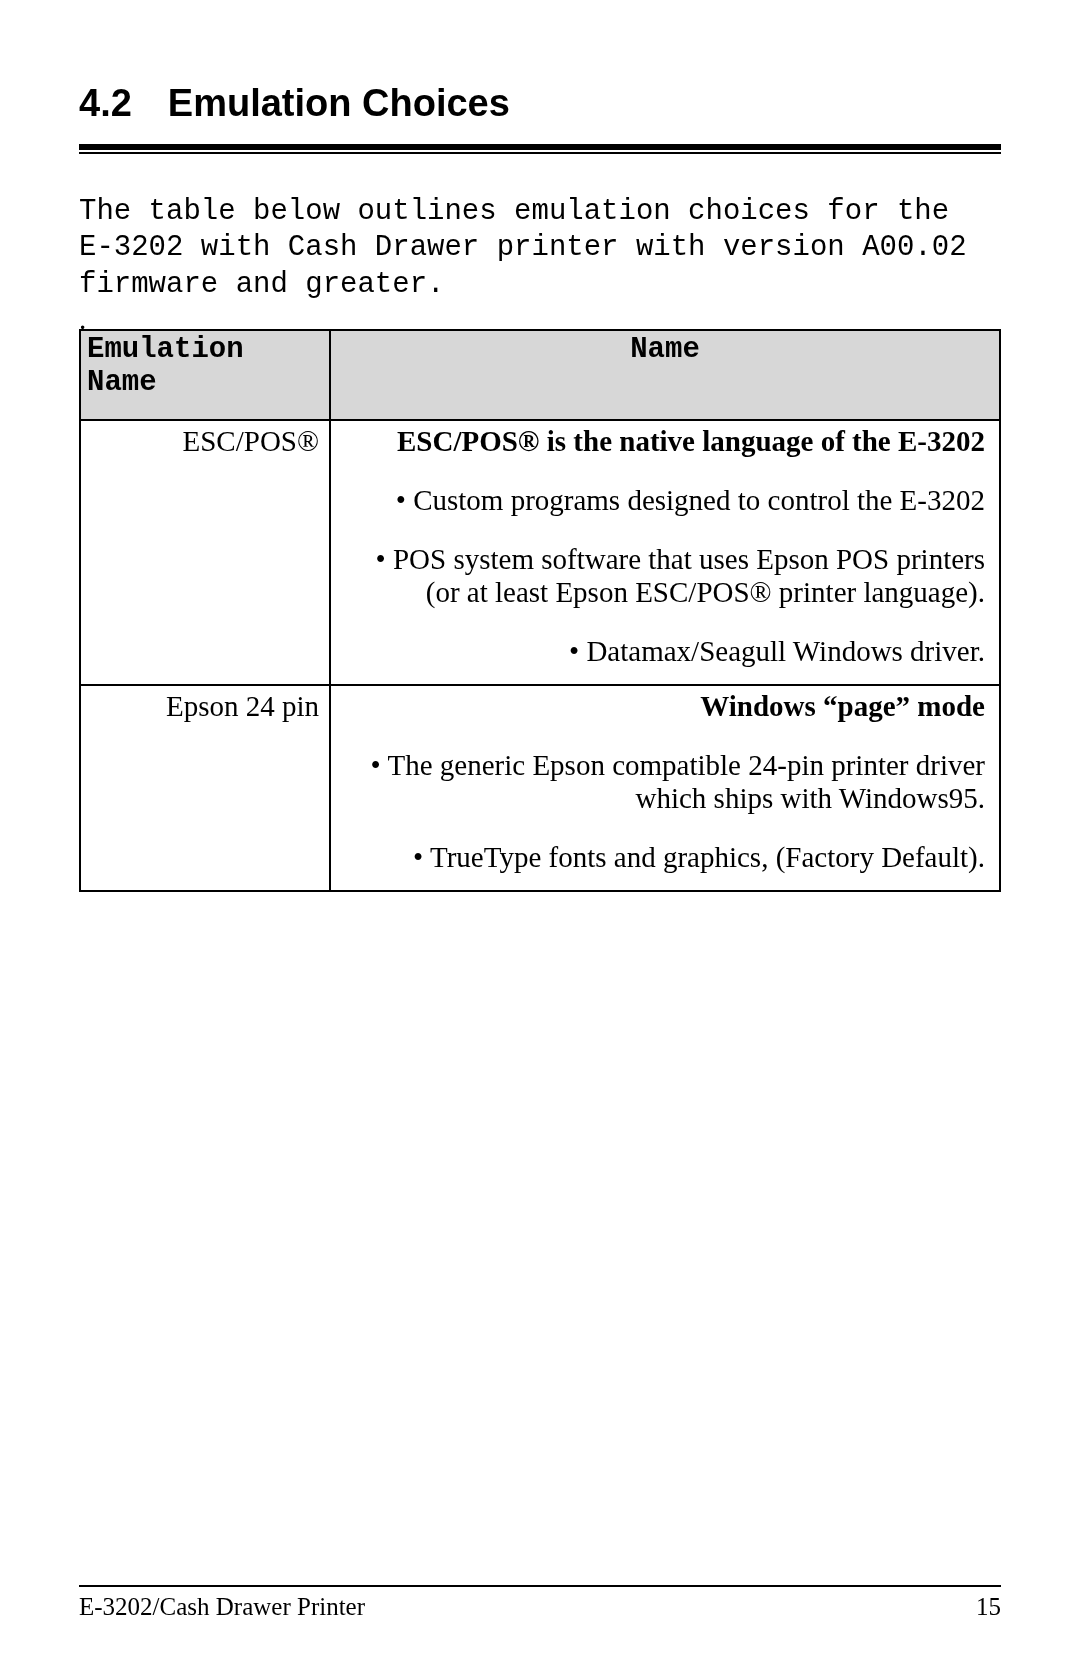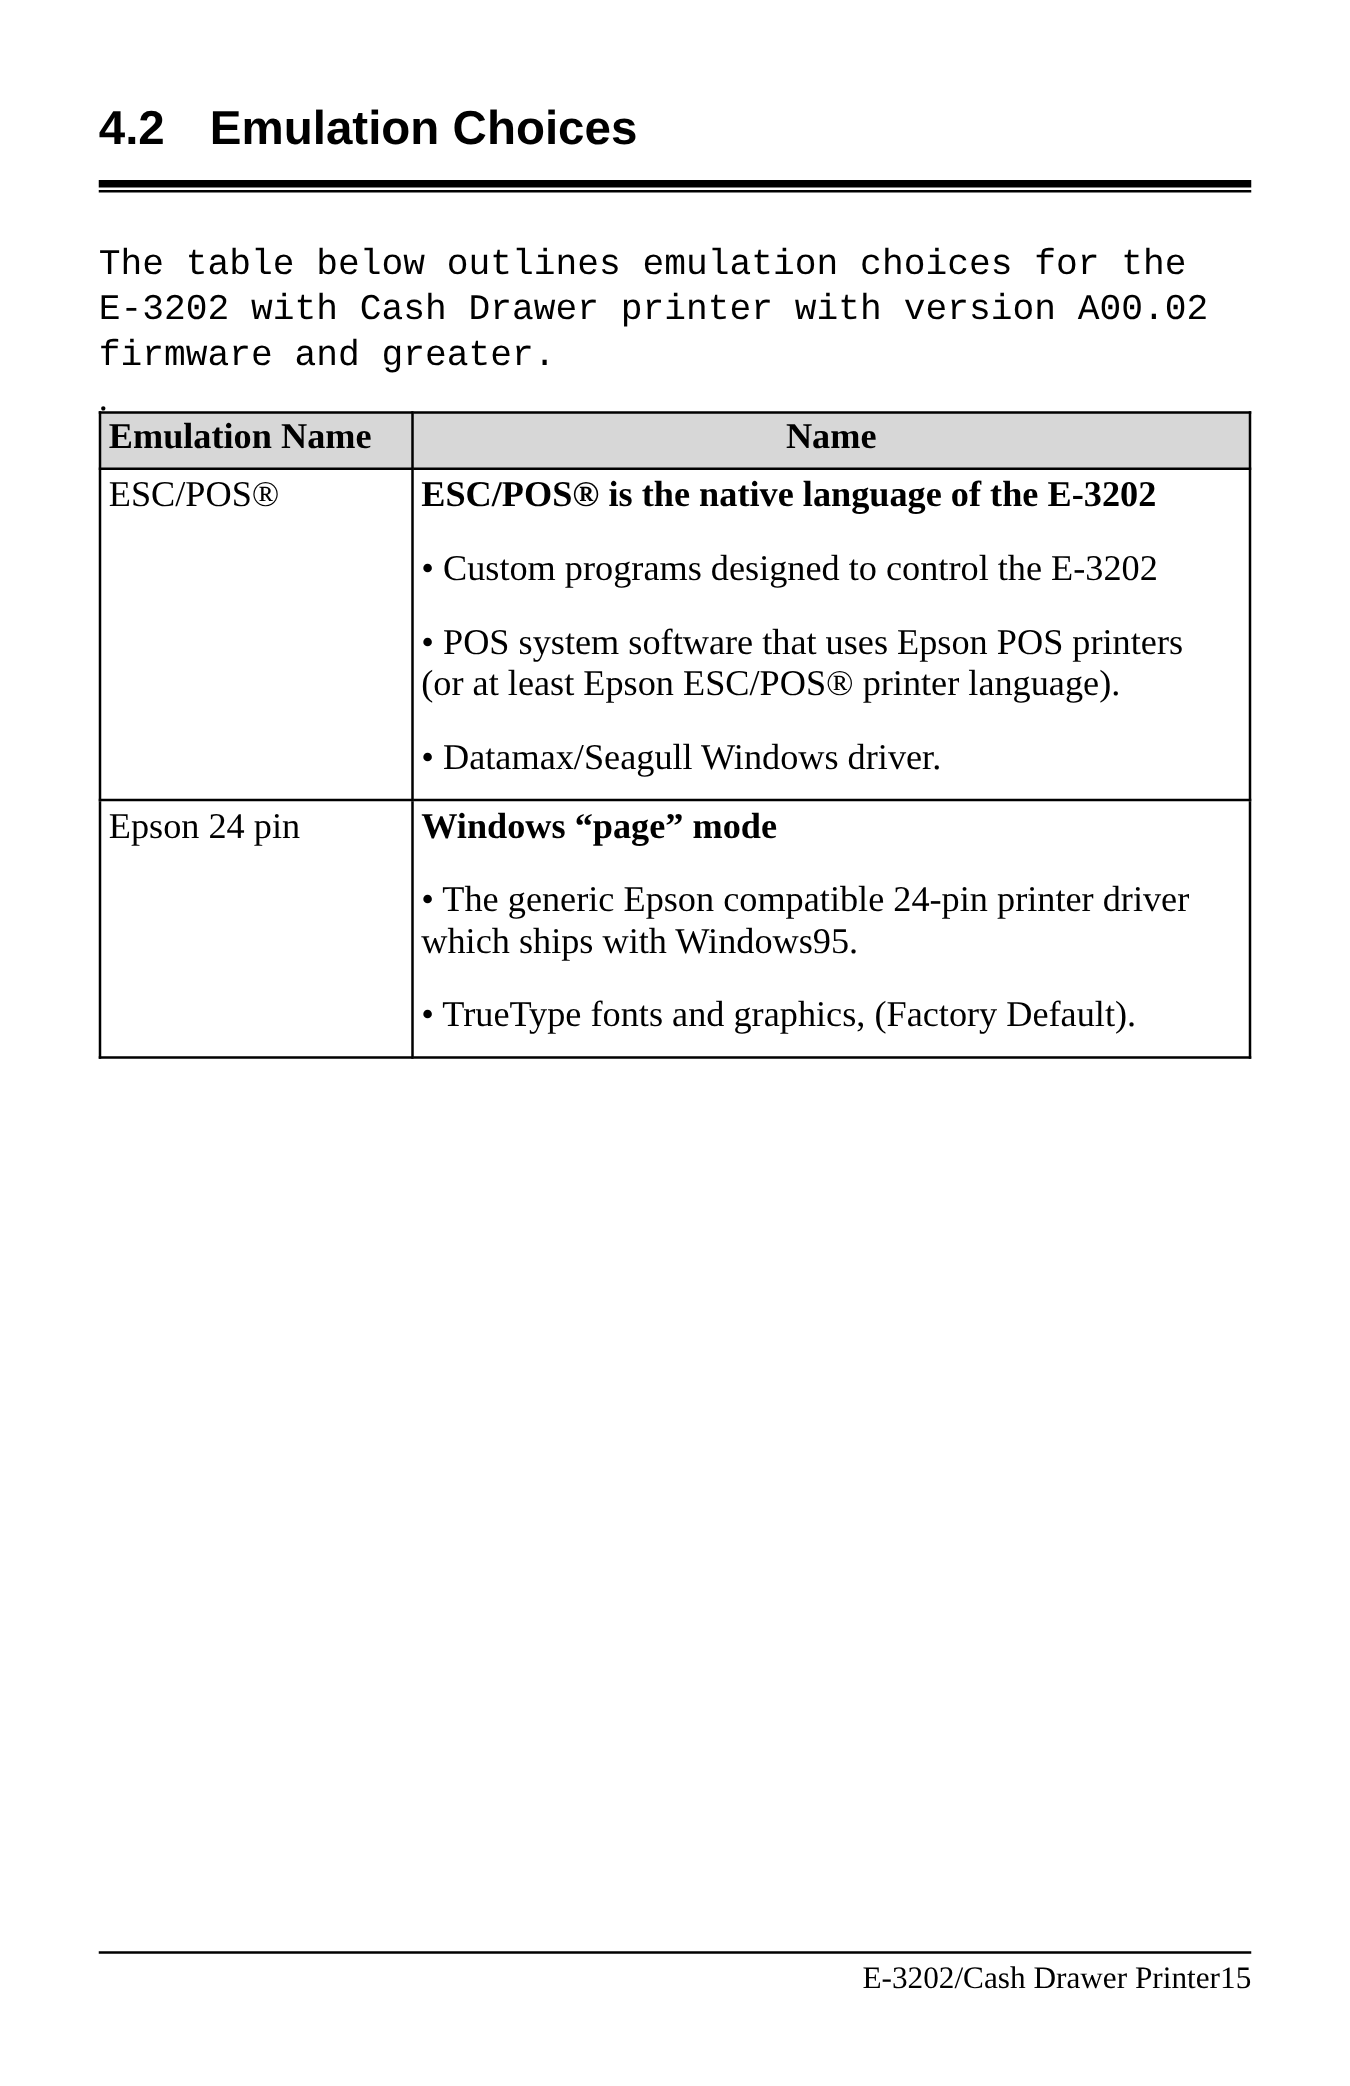--- a/index.html
+++ b/index.html
@@ -49,28 +49,29 @@
       line-height: 0.7;
     }
     table.emu {
       border-collapse: collapse;
       width: 100%;
       font-size: 29px;
       color: #000;
     }
     table.emu th, table.emu td {
       border: 2px solid #000;
-      text-align: left;
+      text-align: right;
       vertical-align: top;
     }
     table.emu th {
       background: #d7d7d7;
       font-weight: bold;
       text-align: center;
-      padding: 2px 10px 8px 10px;
+      padding: 2px 10px 20px 10px;
+      font-family: Liberation Mono, monospace;
     }
     table.emu th.col-name {
       text-align: left;
       width: 250px;
       padding-left: 6px;
     }
     table.emu td {
       padding: 4px 10px 6px 6px;
     }
     table.emu td.uses {
@@ -88,25 +89,25 @@
     .bullet-block {
       margin-bottom: 26px;
     }
     .bullet-block:last-child {
       margin-bottom: 0;
     }
     .footer {
       position: absolute;
       left: 79px;
       right: 79px;
-      bottom: 72px;
+      bottom: 48px;
       border-top: 2px solid #000;
       padding-top: 6px;
       display: flex;
-      justify-content: flex-end;
+      justify-content: space-between;
       font-size: 25px;
       color: #000;
     }
   </style>
 </head>
 <body>
 
 <div class="section-heading">
   <span class="section-number">4.2</span><span>Emulation Choices</span>
 </div>

